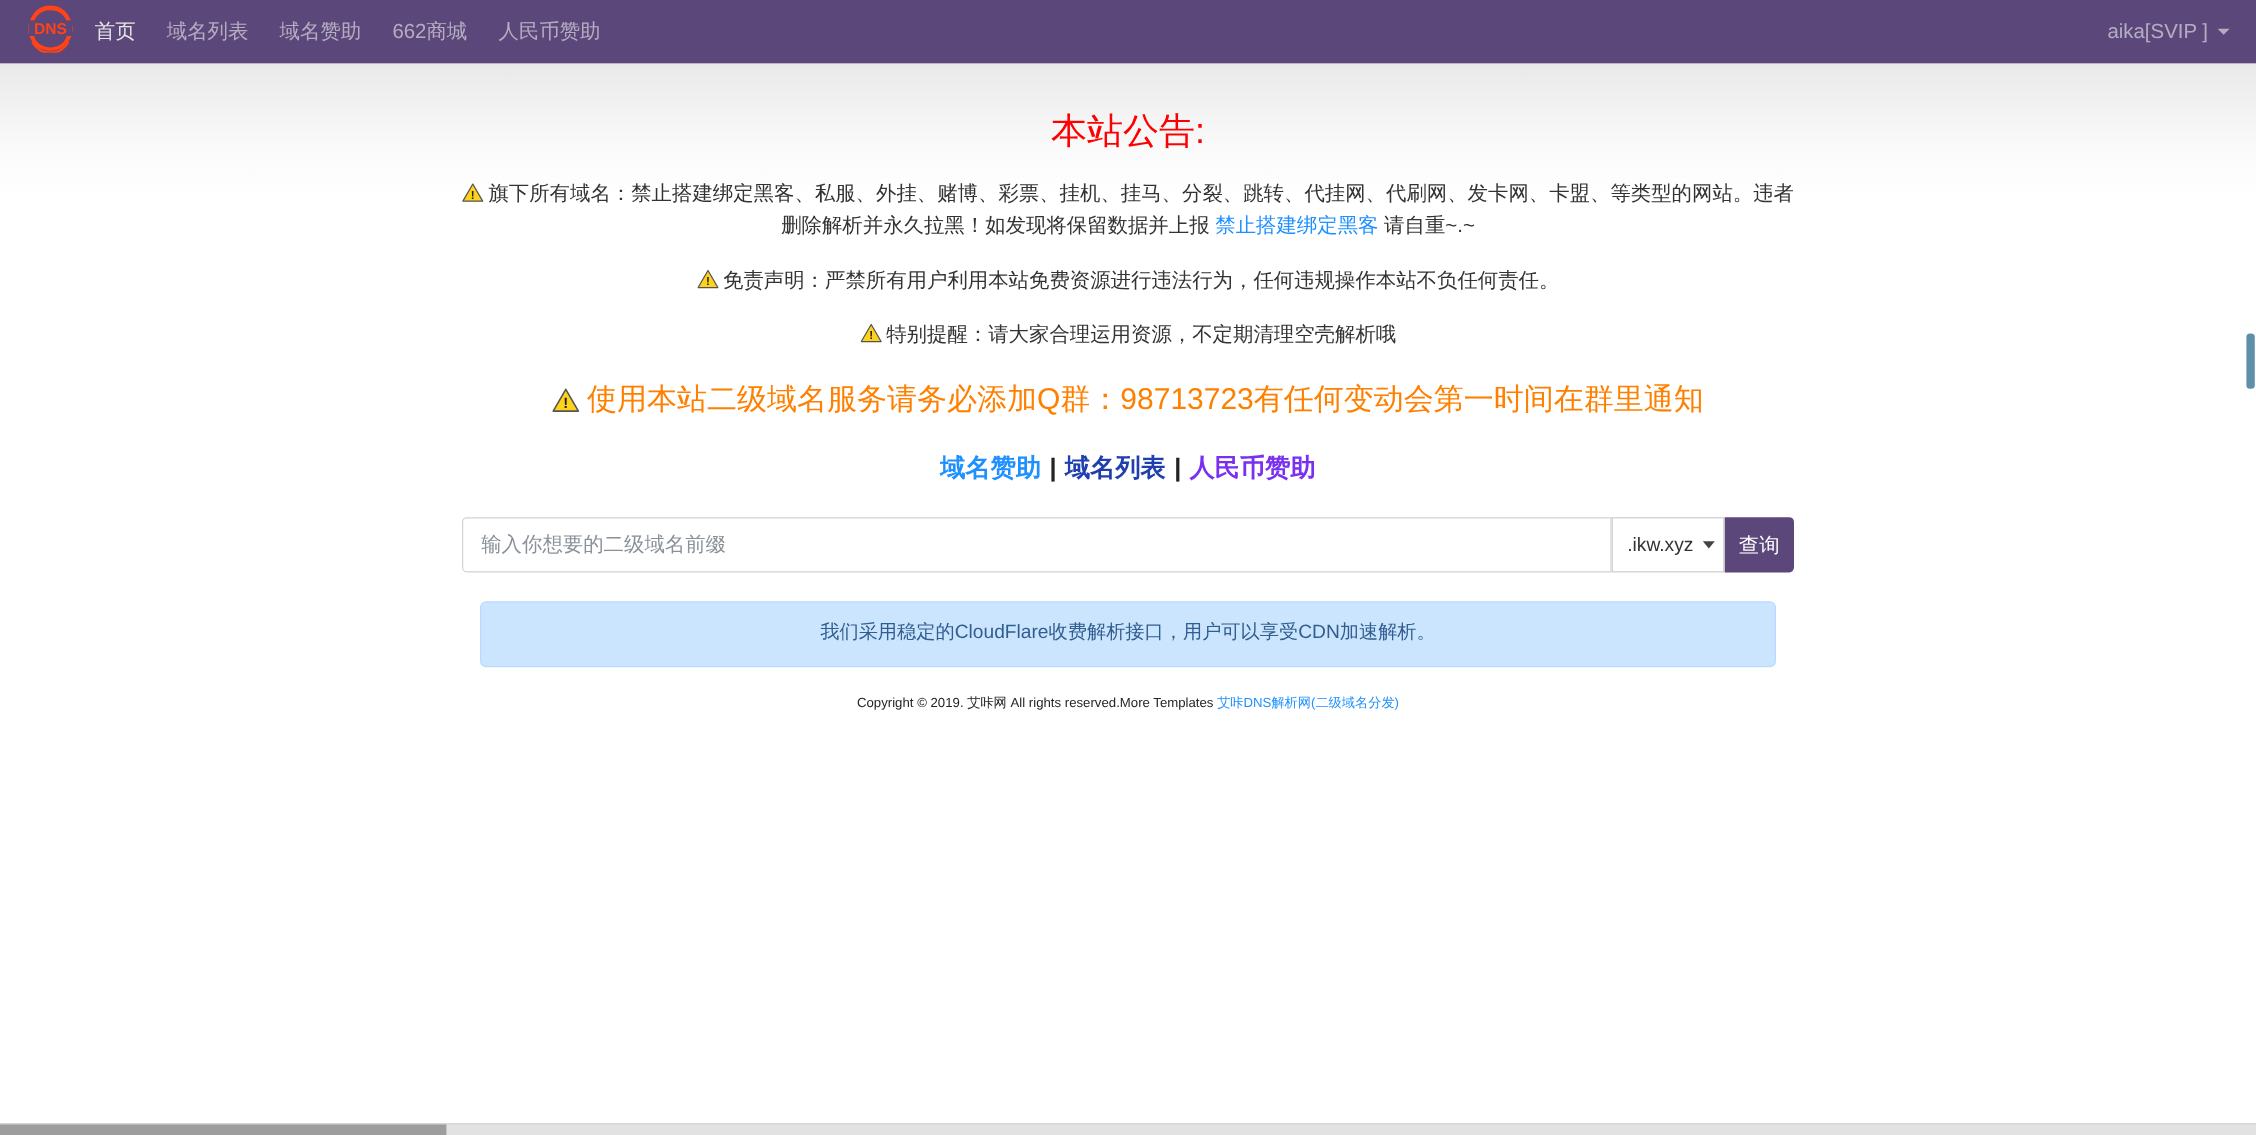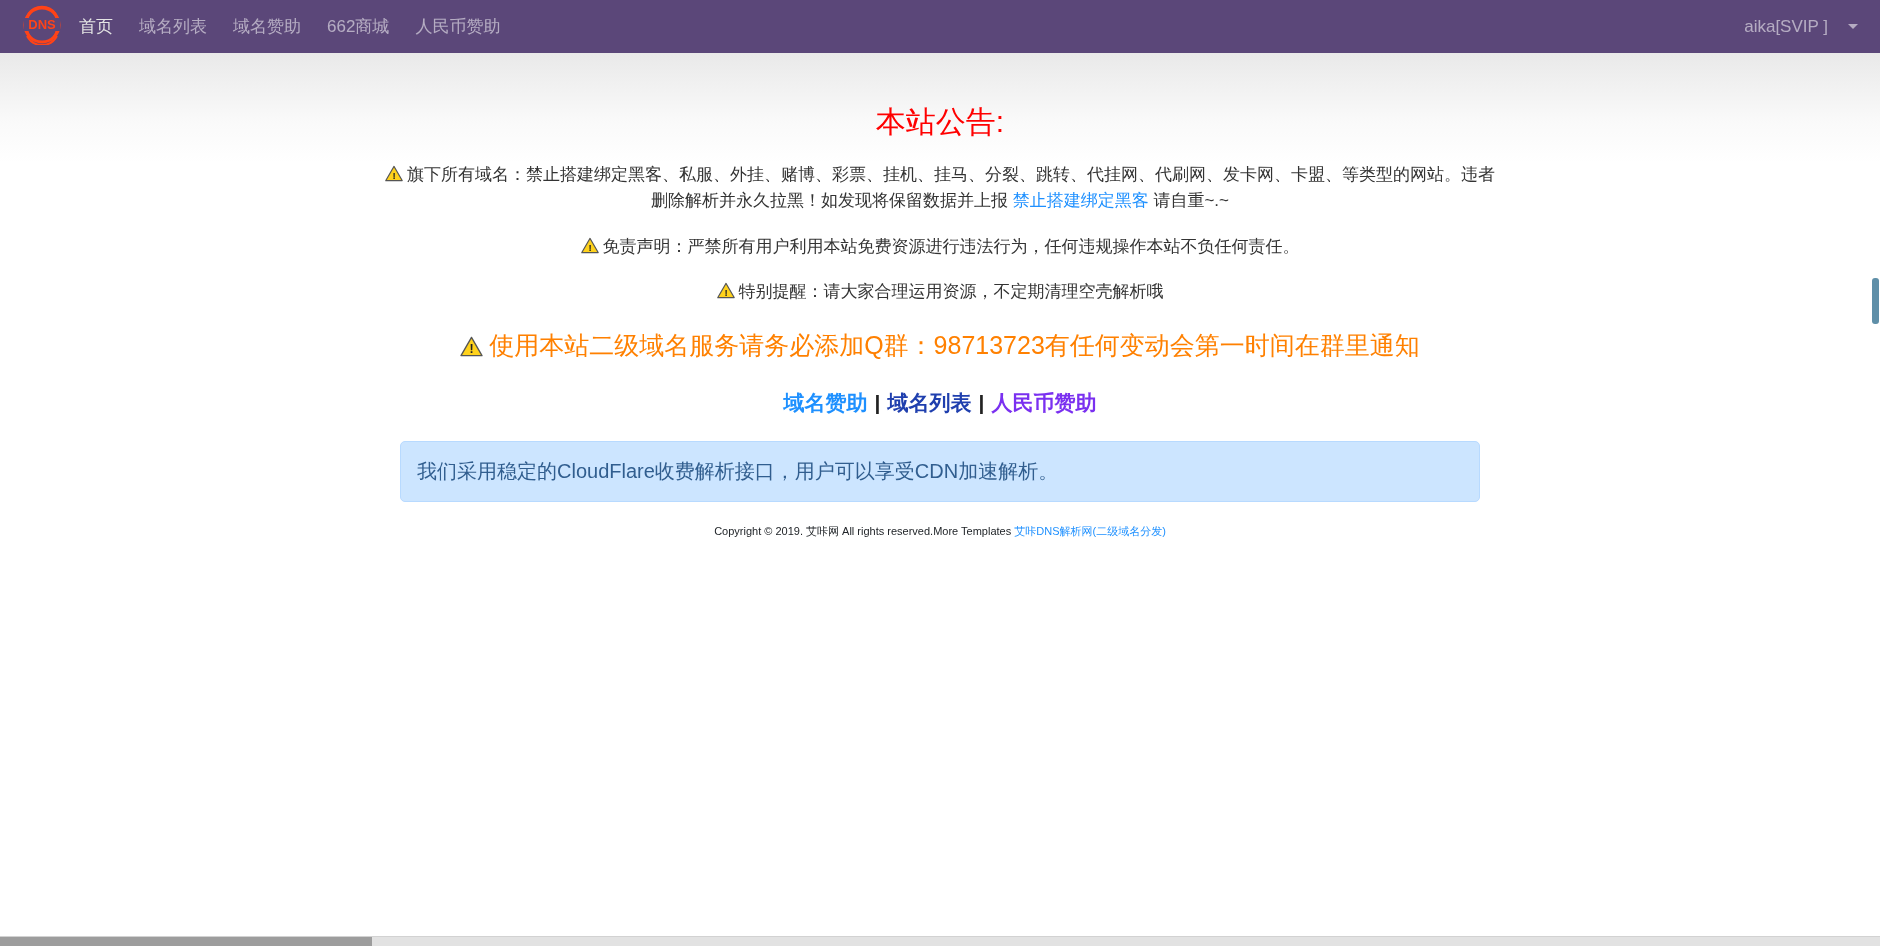--- a/index.html
+++ b/index.html
@@ -17,31 +17,31 @@
   .brand { display:flex; align-items:center; margin-right:4px; cursor:pointer; }
   .nav-links { display:flex; align-items:center; height:100%; }
   .nav-item {
     color:rgba(255,255,255,.55); font-size:17px; padding:0 13px; line-height:53px;
     cursor:pointer; white-space:nowrap;
   }
   .nav-item.active { color:#e5e5e5; }
   .nav-right { margin-left:auto; display:flex; align-items:center; }
   .user-menu {
     color:rgba(255,255,255,.55); font-size:17px; cursor:pointer;
-    display:flex; align-items:center; gap:20px;
+    display:flex; align-items:center; gap:8px;
   }
   .caret {
     width:0; height:0; border-left:5px solid transparent;
     border-right:5px solid transparent; border-top:5px solid rgba(255,255,255,.55);
     display:inline-block;
   }
   
   .page {
     background:linear-gradient(180deg,#e9e9e9 0,#fafafa 70px,#ffffff 110px);
-    padding-top:14px; min-height:600px;
+    padding-top:1px; min-height:600px;
   }
   .container { width:1140px; margin:0 auto; padding:0 15px; }
   .announce-title {
     text-align:center; color:#ff0000; font-size:30px; font-weight:400;
     margin:35px 0 0;
   }
   .notice {
     text-align:center; font-size:17px; line-height:1.55; color:#333;
     margin:19px 0 0;
   }
@@ -81,22 +81,22 @@
     border-right:5px solid transparent; border-top:6px solid #444;
   }
   .search-btn {
     width:58px; height:46px; background:#5b4779; color:#fff; border:none;
     font-size:17px; border-radius:0 4px 4px 0; cursor:pointer;
     font-family:"Liberation Sans","DejaVu Sans",sans-serif;
   }
   
   .alert {
     margin:24px 15px 0; background:#cce5ff; border:1px solid #b8daff;
-    border-radius:5px; padding:13px 16px; text-align:left;
-    color:#315e8f; font-size:20px; line-height:1.65;
+    border-radius:5px; padding:13px 16px; text-align:center;
+    color:#315e8f; font-size:16px; line-height:1.65;
   }
   
   .footer { text-align:center; font-size:11px; color:#212529; margin:22px 0 0; }
   .footer a { color:#1e90ff; text-decoration:none; cursor:pointer; }
   
   .v-scroll-thumb {
     position:absolute; right:1px; top:278px; width:7px; height:46px;
     background:#5f8fa8; border-radius:3px;
   }
   .h-scrollbar {
@@ -167,20 +167,30 @@
       <svg class="warn-icon" width="23" height="21" viewBox="0 0 24 22">
         <path d="M12 1.5 L23 20.5 H1 Z" fill="#ffd21c" stroke="#555" stroke-width="1.4" stroke-linejoin="round"></path>
         <text x="12" y="18" text-anchor="middle" font-size="13" font-weight="bold" fill="#222" font-family="Liberation Sans, DejaVu Sans, sans-serif">!</text>
       </svg><span>使用本站二级域名服务请务必添加Q群：98713723有任何变动会第一时间在群里通知</span>
     </p>
 
     <div class="quick-links">
       <a class="ql-0">域名赞助</a><span class="ql-sep">|</span><a class="ql-1">域名列表</a><span class="ql-sep">|</span><a class="ql-2">人民币赞助</a>
     </div>
 
+    <div class="search-row">
+      <input class="search-input" type="text" placeholder="输入你想要的二级域名前缀" style="">
+      <span class="suffix-wrap">
+        <select class="suffix-select">
+          <option>.ikw.xyz</option>
+        </select>
+        <span class="suffix-caret"></span>
+      </span>
+      <button class="search-btn">查询</button>
+    </div>
 
     <div class="alert">
       <div>我们采用稳定的CloudFlare收费解析接口，用户可以享受CDN加速解析。</div>
     </div>
 
     <div class="footer">
       <span>Copyright © 2019. 艾咔网 All rights reserved.More Templates </span><a>艾咔DNS解析网(二级域名分发)</a>
     </div>
 
   </div>

